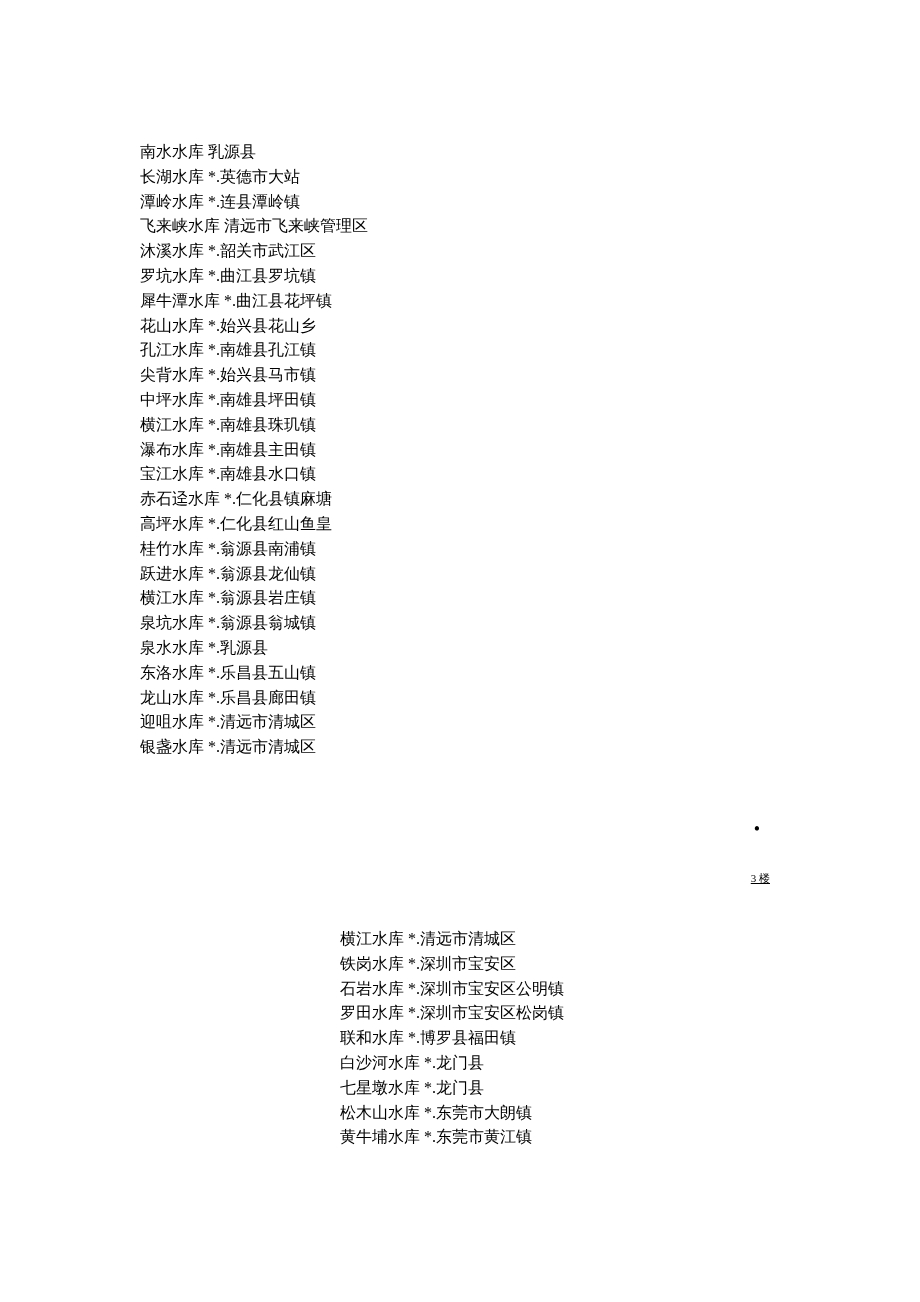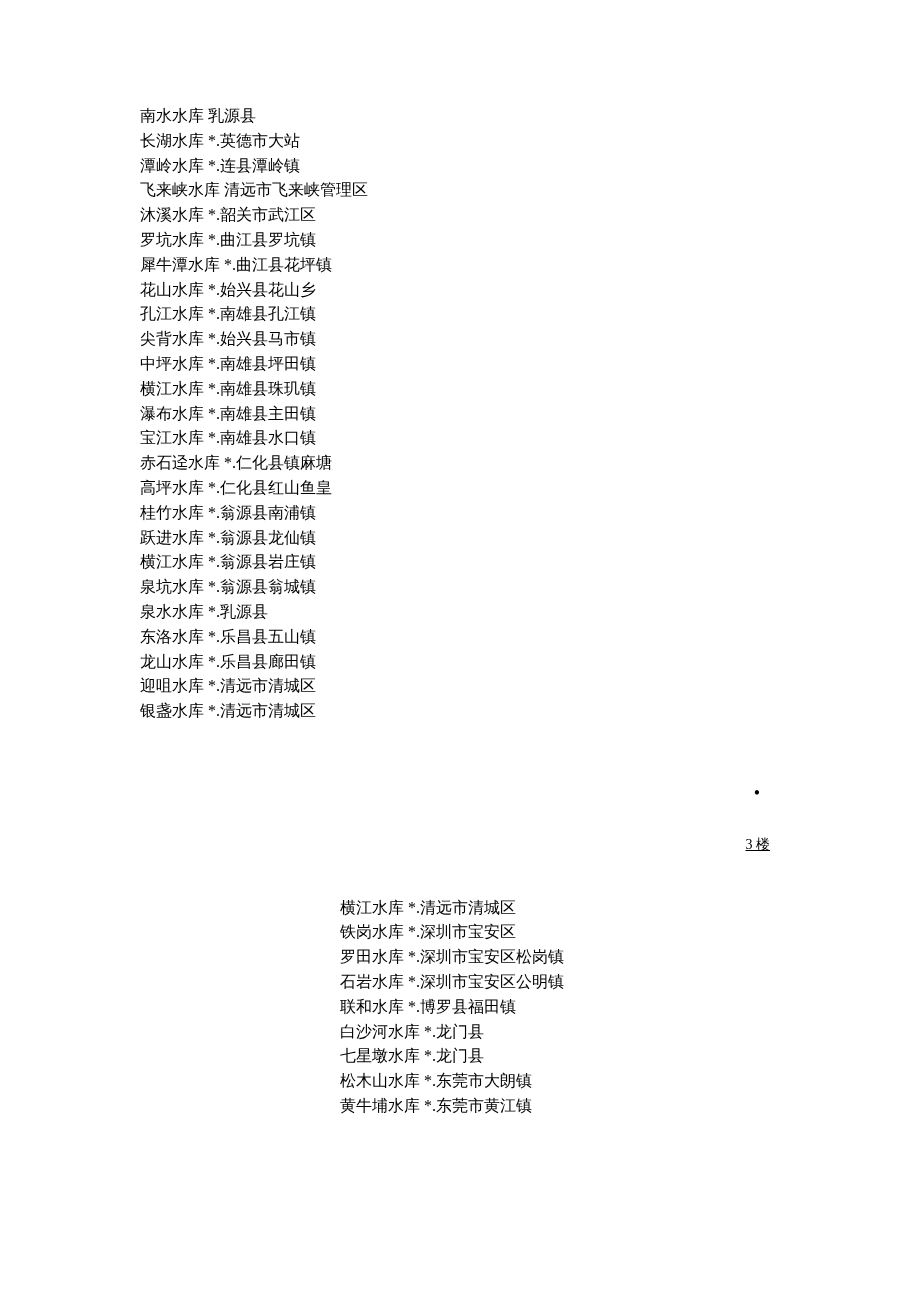--- a/index.html
+++ b/index.html
@@ -10,37 +10,38 @@
     font-size: 16px;
     color: #000000;
     line-height: 1.55;
     width: 920px;
   }
   .page {
     padding: 104px 140px 60px 140px;
   }
   .block1 {
     margin-bottom: 60px;
+    margin-top: 36px;
   }
   .line {
     white-space: nowrap;
   }
   .meta {
     text-align: right;
     padding-right: 0px;
     margin-bottom: 40px;
   }
   .bullet {
     font-size: 18px;
     line-height: 1;
     margin-bottom: 32px;
     padding-right: 20px;
   }
   .floor {
-    font-size: 14px;
+    font-size: 11px;
     padding-right: 10px;
     text-decoration: underline;
   }
   .block2 {
     padding-left: 200px;
   }
 </style>
 </head>
 <body>
 
@@ -75,22 +76,22 @@
     </div>
 
   <div class="meta">
     <div class="bullet">•</div>
     <div class="floor">3 楼</div>
   </div>
 
   <div class="block2" id="block2">
       <div class="line"><span>横江水库</span> <span>*.清远市清城区</span></div>
       <div class="line"><span>铁岗水库</span> <span>*.深圳市宝安区</span></div>
+      <div class="line"><span>石岩水库</span> <span>*.深圳市宝安区公明镇</span></div>
       <div class="line"><span>罗田水库</span> <span>*.深圳市宝安区松岗镇</span></div>
-      <div class="line"><span>石岩水库</span> <span>*.深圳市宝安区公明镇</span></div>
       <div class="line"><span>联和水库</span> <span>*.博罗县福田镇</span></div>
       <div class="line"><span>白沙河水库</span> <span>*.龙门县</span></div>
       <div class="line"><span>七星墩水库</span> <span>*.龙门县</span></div>
       <div class="line"><span>松木山水库</span> <span>*.东莞市大朗镇</span></div>
       <div class="line"><span>黄牛埔水库</span> <span>*.东莞市黄江镇</span></div>
     </div>
 
 </div>
 
 </body></html>

